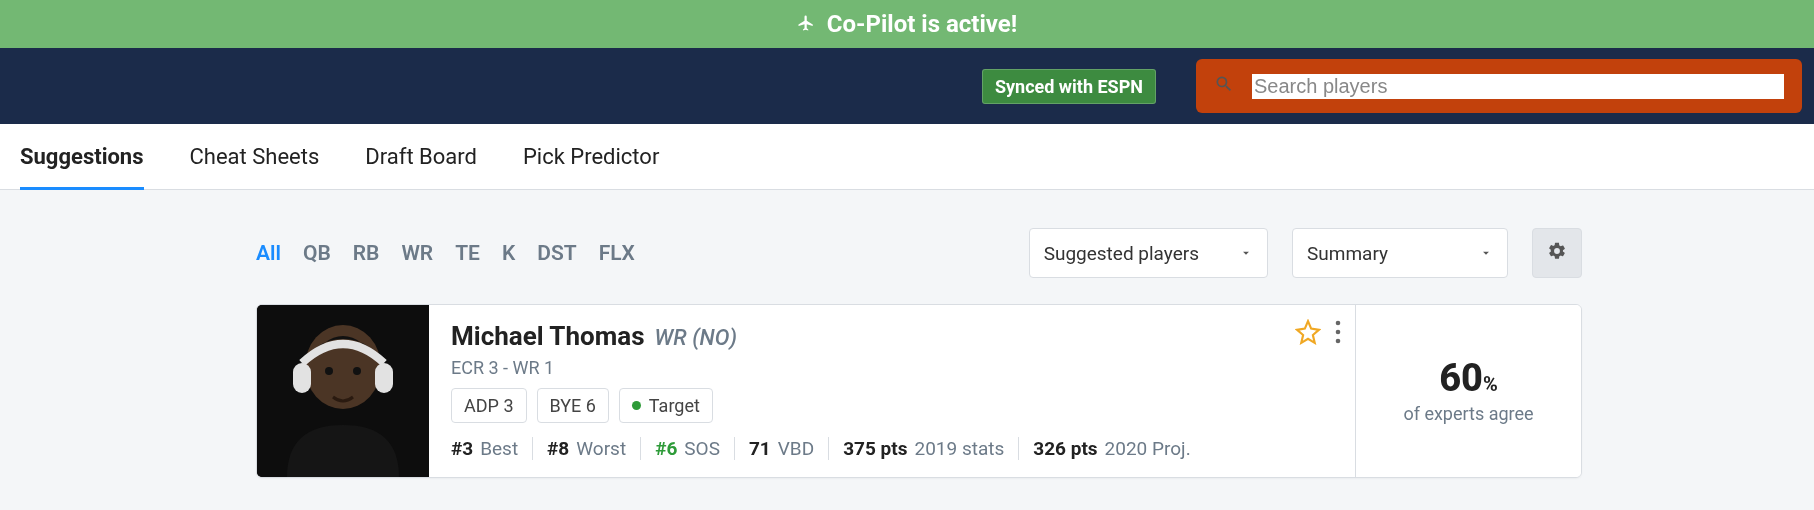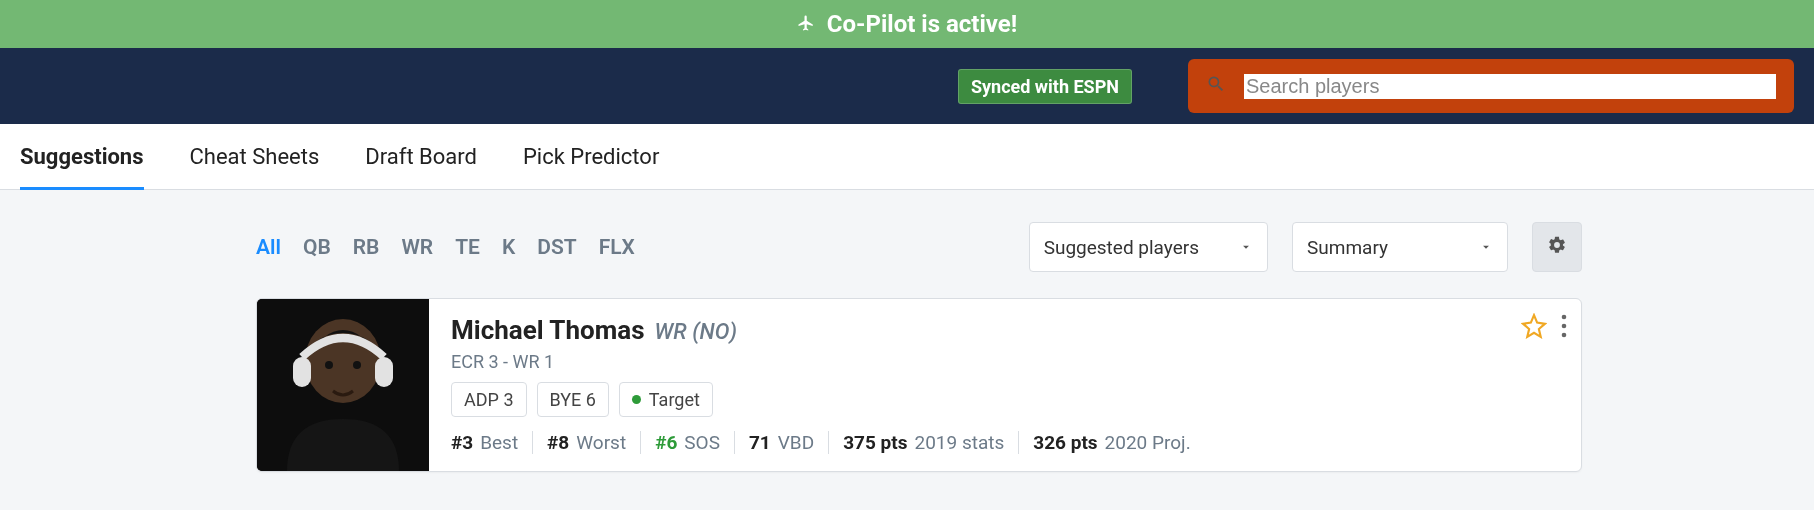--- a/index.html
+++ b/index.html
@@ -37,22 +37,22 @@
   }
   .banner svg{width:18px;height:18px;fill:#fff;}
 
   
   .topbar{
     background:var(--navy);
     height:76px;
     display:flex;
     align-items:center;
     justify-content:flex-end;
-    padding:0 20px;
-    gap:56px;
+    padding:0 12px;
+    gap:40px;
   }
   .sync-badge{
     background:var(--espn-badge);
     color:#fff;
     font-weight:700;
     font-size:18px;
     padding:6px 12px;
     border-radius:3px;
     border:1px solid rgba(255,255,255,0.2);
   }
@@ -95,21 +95,21 @@
   }
 
   
   .content{
     background:var(--light-bg);
     padding:24px 20px 40px;
     min-height:316px;
   }
   .content-inner{
     max-width:1350px;
-    margin:8px auto;
+    margin:14px auto;
     padding-left:24px;
   }
   .controls-row{
     display:flex;
     align-items:center;
     gap:24px;
   }
   .pos-filters{
     display:flex;
     gap:22px;
@@ -336,16 +336,22 @@
             <span class="v">375 pts</span>
             <span class="l">2019 stats</span>
           </div>
           <div class="stat">
             <span class="v">326 pts</span>
             <span class="l">2020 Proj.</span>
           </div>
         </div>
       </div>
 
+      <div class="card-right">
+        <div class="pct">
+          <span>60</span><small>%</small>
+        </div>
+        <div class="pct-label">of experts agree</div>
+      </div>
     </div>
 
   </div>
 </div>
 
 </body></html>

